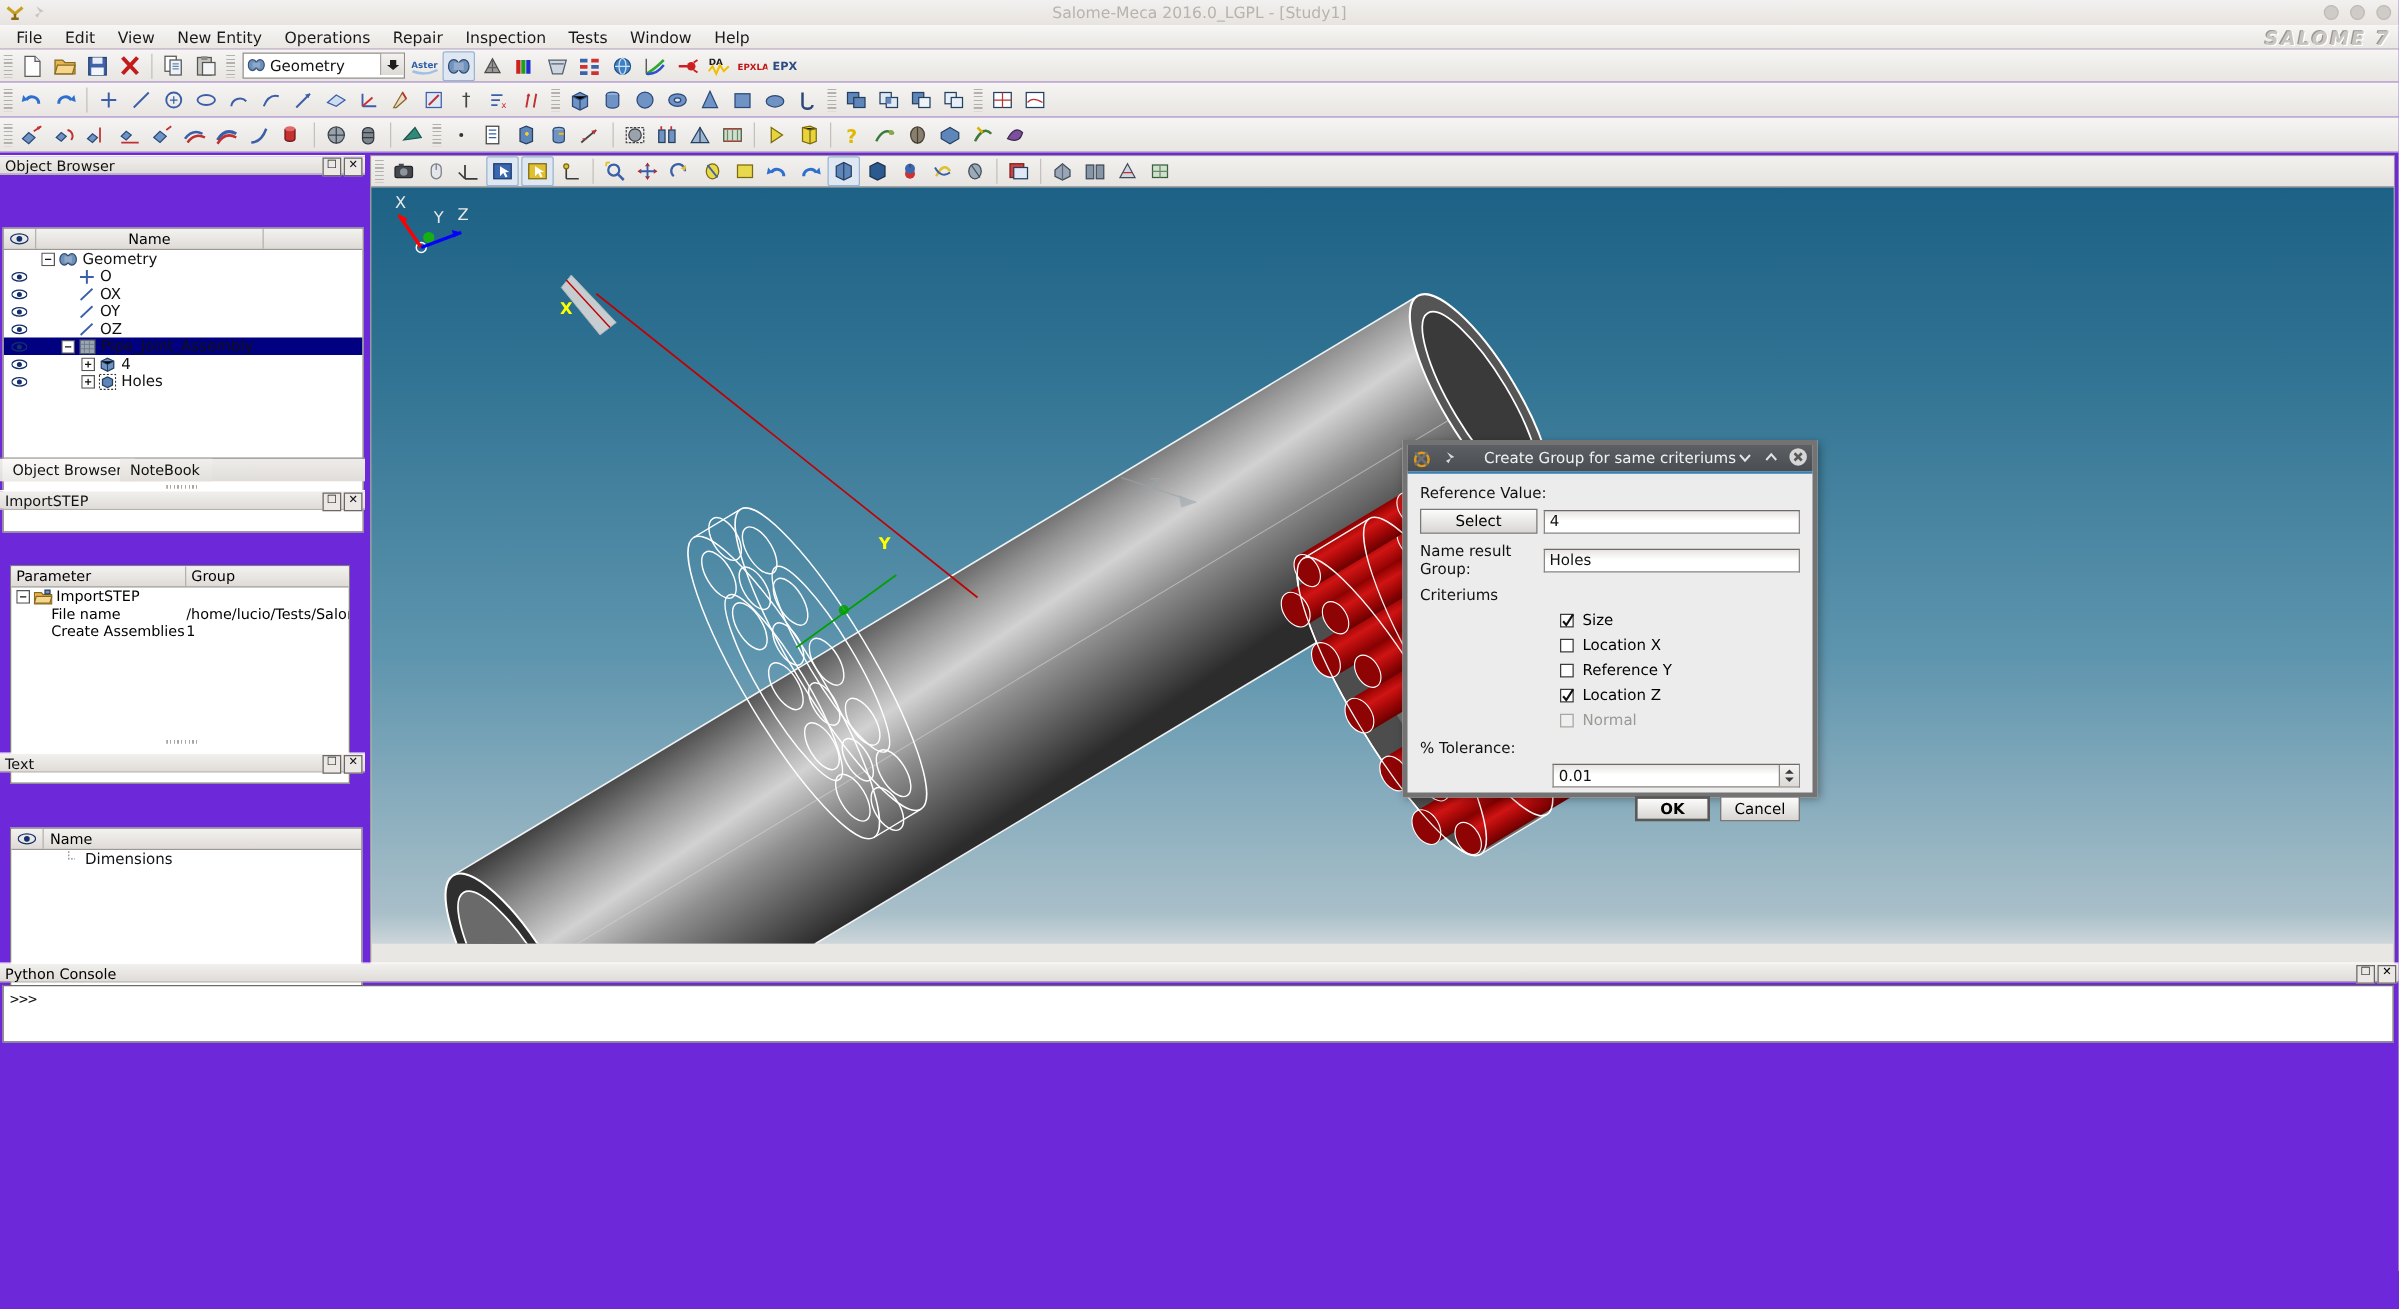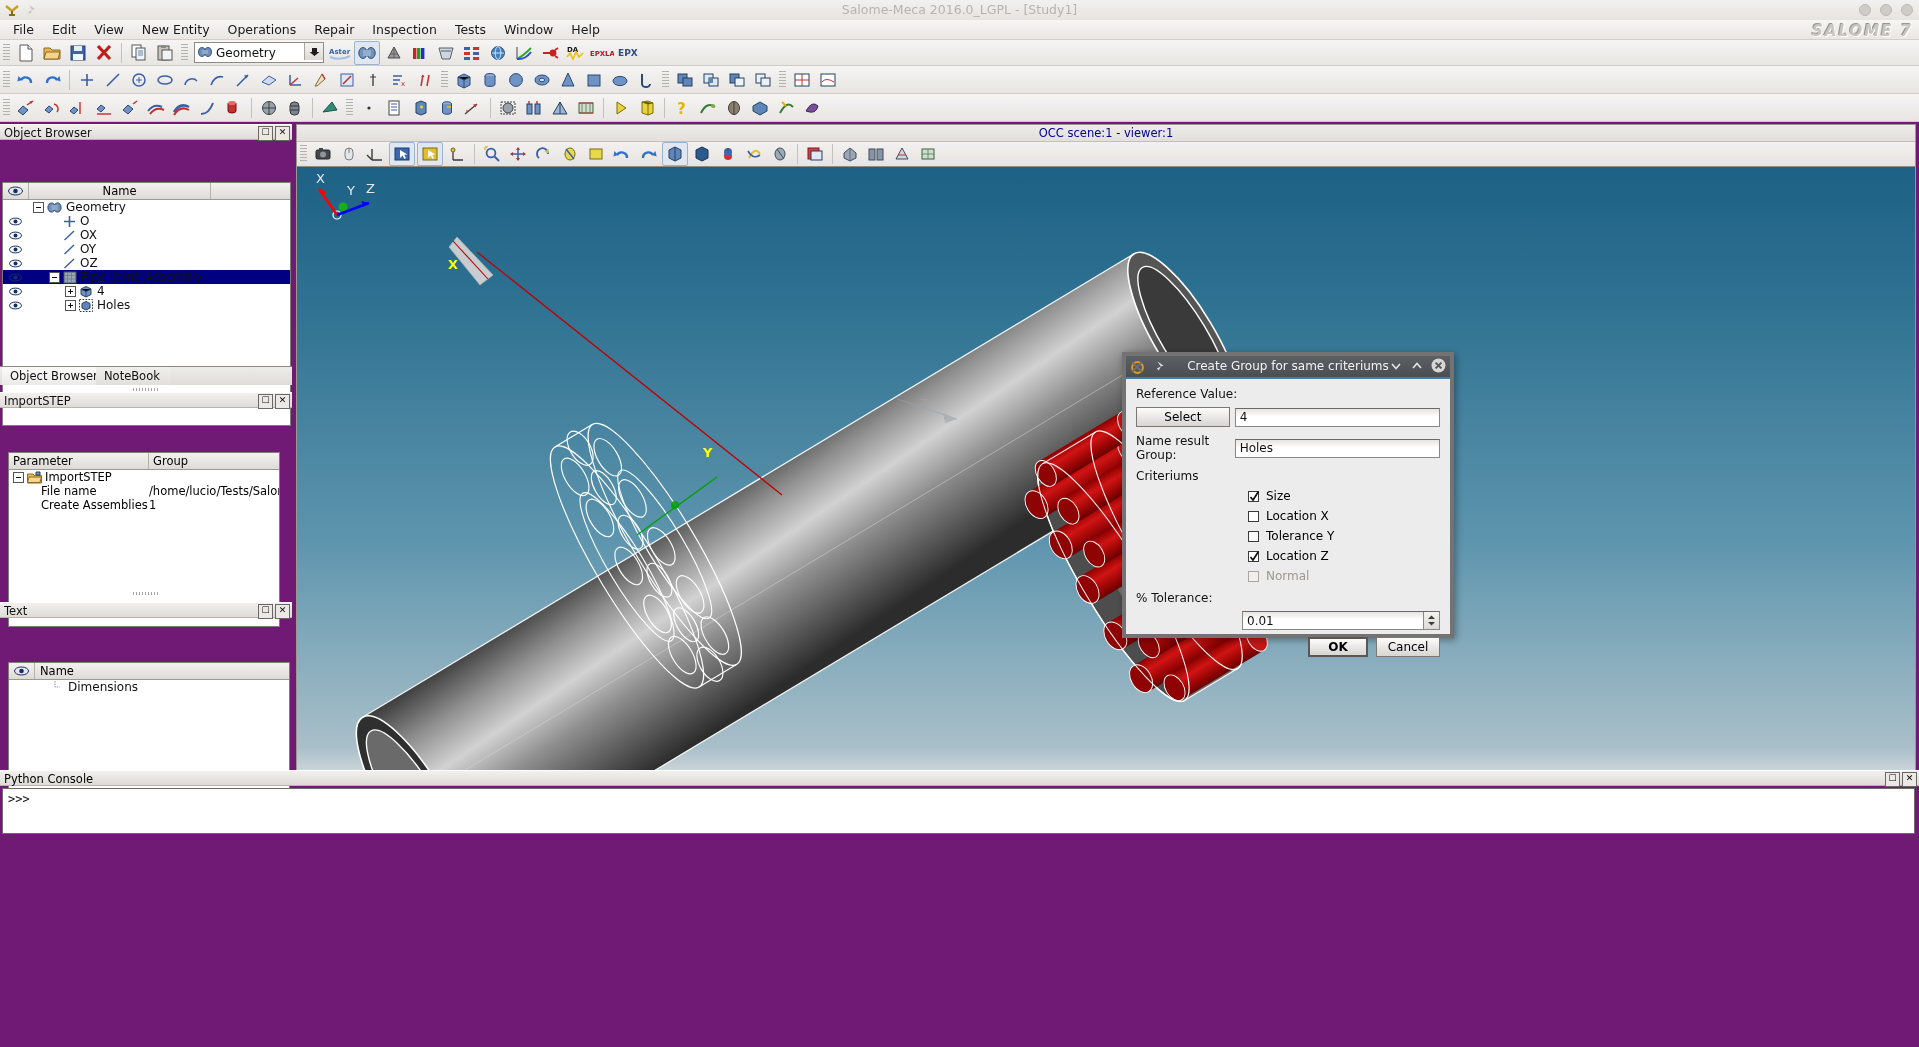--- a/index.html
+++ b/index.html
@@ -2,21 +2,21 @@
 <html><head>
 <meta charset="utf-8">
 <style>
   html,body{margin:0;padding:0;}
   body{
     width:1919px;height:1047px;overflow:hidden;
     font-family:"DejaVu Sans","Liberation Sans",sans-serif;
     font-size:12px;color:#000;background:#d6d2cd;
     -webkit-font-smoothing:antialiased;
   }
-  .app{position:relative;width:1919px;height:1047px;background:#701a75;}
+  .app{position:relative;width:1919px;height:1047px;background:#6d28d9;}
 
   
   .titlebar{
     position:absolute;left:0;top:0;width:1919px;height:20px;
     background:linear-gradient(#f3f1ef,#e6e3e0);
     border-bottom:1px solid #cbc7c3;
   }
   .tb-icon{position:absolute;left:4px;top:2px;width:16px;height:16px;}
   .tb-pin{position:absolute;left:25px;top:3px;width:14px;height:14px;opacity:.45;}
   .tb-title{
@@ -1004,21 +1004,20 @@
           <span class="eye"></span>
           <span class="ind" style="padding-left:20px;"><svg width="11" height="11" viewBox="0 0 11 11">
               <path d="M2 1 v6 h5" stroke="#8a8a8a" stroke-dasharray="1.4 1.2" fill="none"></path>
             </svg></span>
           <span class="lbl">Dimensions</span>
         </div>
       </div>
   </div>
 
   <div class="viewwrap">
-    <div class="viewtitle">OCC scene:1 - viewer:1</div>
 
     <div class="vtoolbar">
       <span class="grip"></span>
       <span class="ti">
         <svg width="18" height="16" viewBox="0 0 18 16">
             <rect x="2" y="4" width="14" height="9" rx="1.5" fill="#44484c" stroke="#23262a"></rect>
             <circle cx="9" cy="8.5" r="3" fill="#8d949b"></circle>
             <rect x="5" y="2" width="4" height="2.4" fill="#44484c"></rect>
           </svg>
         </span>
@@ -1394,21 +1393,21 @@
               </svg>
             </span>
             <span class="cbtxt">Size</span>
           </div>
           <div class="cbrow">
             <span class="cbx"></span>
             <span class="cbtxt">Location X</span>
           </div>
           <div class="cbrow">
             <span class="cbx"></span>
-            <span class="cbtxt">Tolerance Y</span>
+            <span class="cbtxt">Reference Y</span>
           </div>
           <div class="cbrow">
             <span class="cbx">
               <svg width="11" height="12" viewBox="0 0 11 12">
                 <path d="M1.5 6 L4 9 L9.5 0.5" stroke="#111" stroke-width="1.7" fill="none"></path>
               </svg>
             </span>
             <span class="cbtxt">Location Z</span>
           </div>
           <div class="cbrow">

